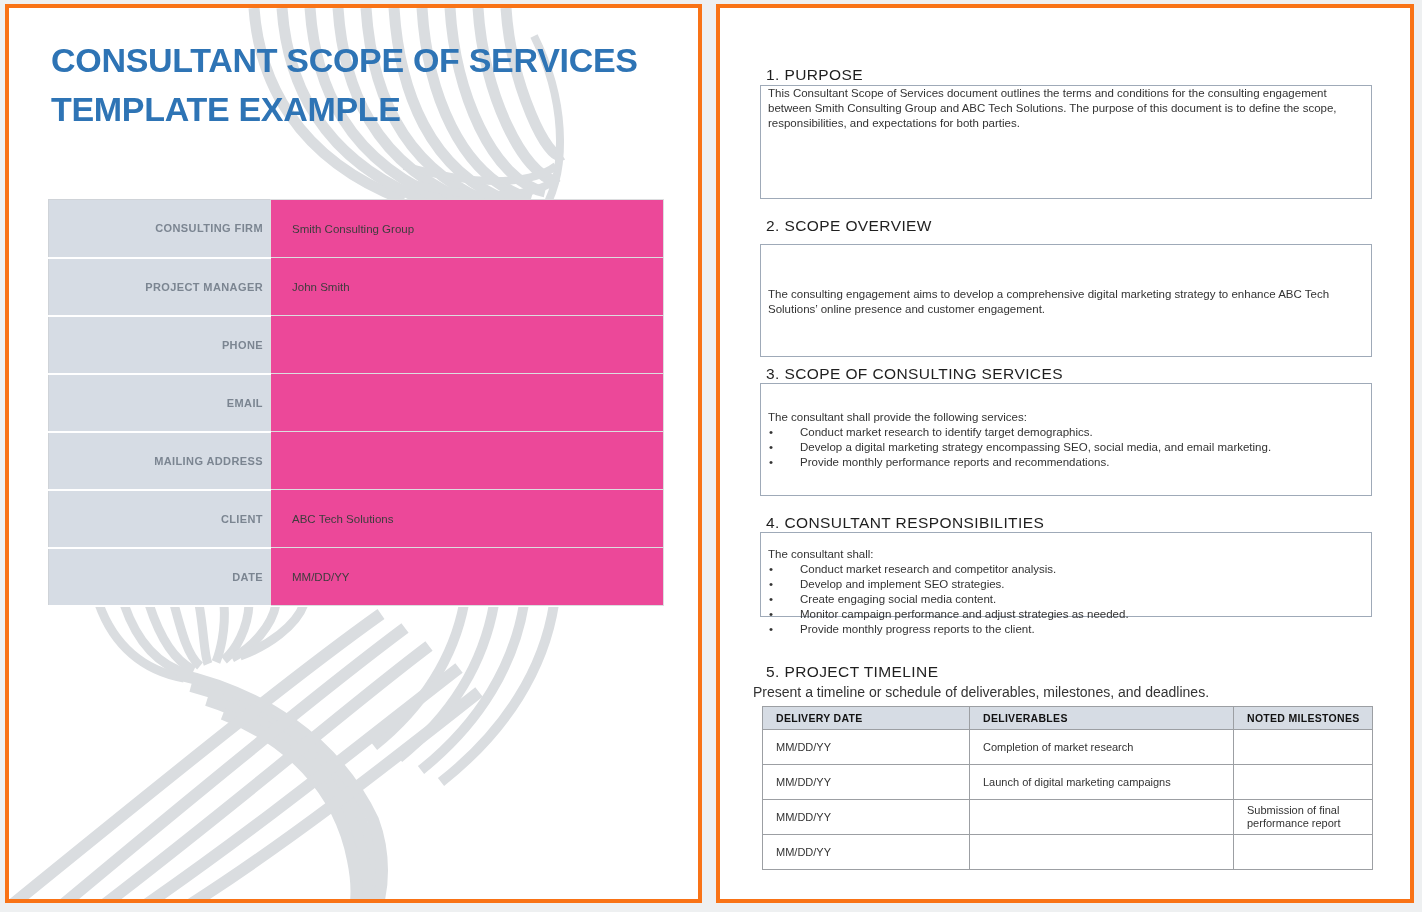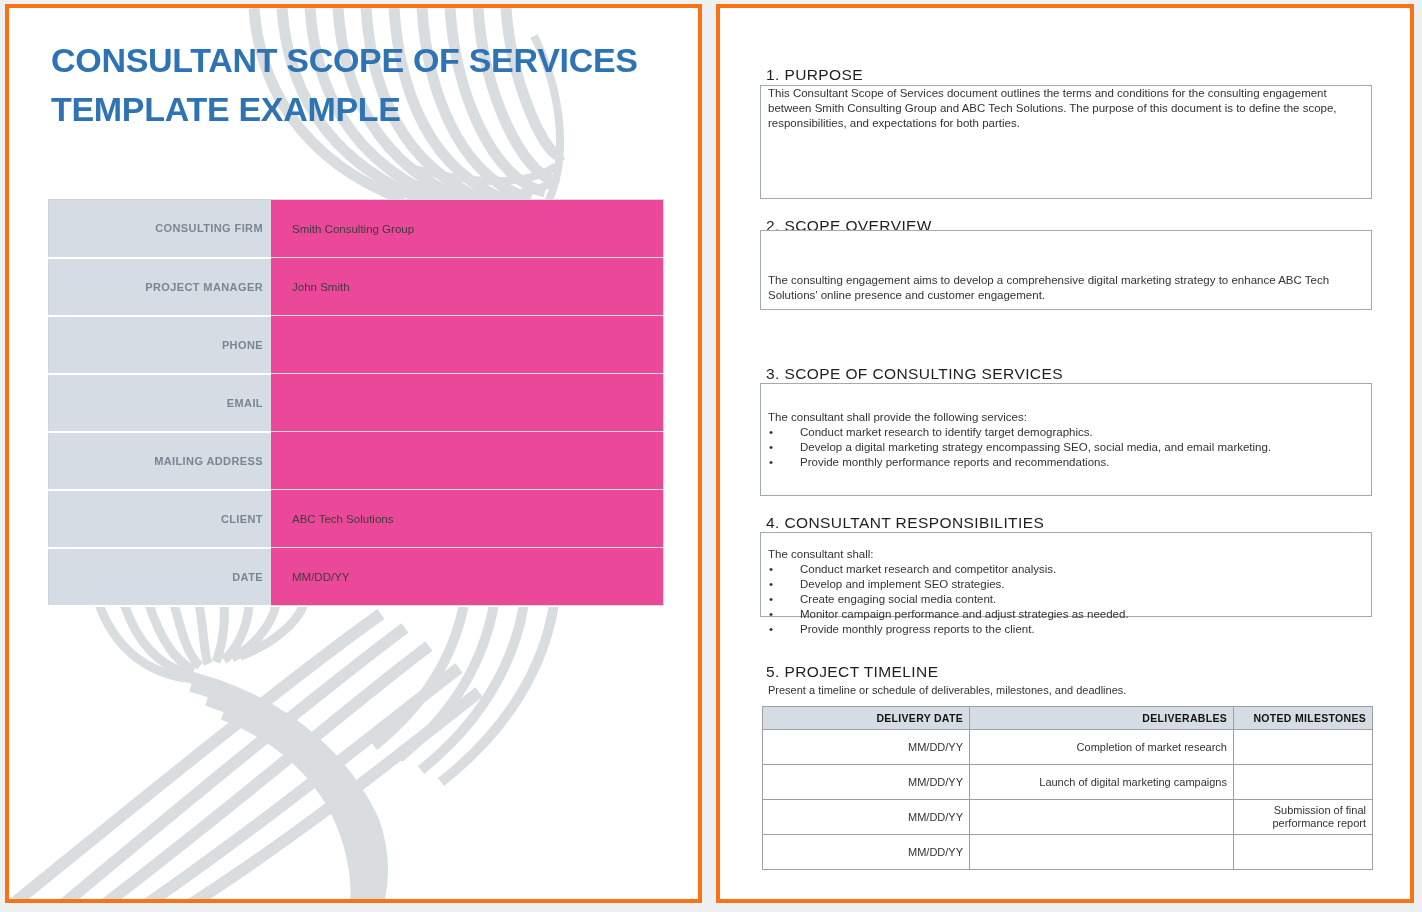--- a/index.html
+++ b/index.html
@@ -59,29 +59,29 @@
   }
   .sec-box ul { list-style:none; }
   .sec-box li { position:relative; padding-left:32px; }
   .sec-box li::before { content:"\2022"; position:absolute; left:1px; top:0; color:#333; }
   .pt-34 { }
   .pt-42 { padding-top:42px; }
   .pt-26 { padding-top:26px; }
   .pt-14 { padding-top:14px; }
 
   .timeline-intro {
-    position:absolute; left:48px; top:676px; z-index:2;
-    font-size:11px; color:#333;
+    position:absolute; left:33px; top:676px; z-index:2;
+    font-size:14px; color:#333;
   }
   .timeline-table {
     position:absolute; left:42px; top:698px; z-index:2;
     width:610px; border-collapse:collapse; table-layout:fixed;
   }
   .timeline-table th, .timeline-table td {
-    border:1px solid #9c9fa3; text-align:right; vertical-align:middle;
+    border:1px solid #9c9fa3; text-align:left; vertical-align:middle;
     padding-left:13px; padding-right:6px;
   }
   .timeline-table th {
     height:23px; background:#d6dce4; color:#121212;
     font-size:10.5px; letter-spacing:0.3px;
   }
   .timeline-table td {
     height:35px; font-size:11px; line-height:13px; color:#333;
   }
 </style>
@@ -185,21 +185,21 @@
 </div>
 
 <div class="page page--right">
 
   <div class="sec-heading" style="top:58px">1. PURPOSE</div>
   <div class="sec-box pt-34" style="top:77px">
     <p>This Consultant Scope of Services document outlines the terms and conditions for the consulting engagement between Smith Consulting Group and ABC Tech Solutions. The purpose of this document is to define the scope, responsibilities, and expectations for both parties.</p>
   </div>
 
   <div class="sec-heading" style="top:209px">2. SCOPE OVERVIEW</div>
-  <div class="sec-box pt-42" style="top:222px;height:80px">
+  <div class="sec-box pt-42" style="top:236px;height:113px">
     <p>The consulting engagement aims to develop a comprehensive digital marketing strategy to enhance ABC Tech Solutions’ online presence and customer engagement.</p>
   </div>
 
   <div class="sec-heading" style="top:357px">3. SCOPE OF CONSULTING SERVICES</div>
   <div class="sec-box pt-26" style="top:375px;height:113px">
     <p>The consultant shall provide the following services:</p>
     <ul>
       <li>Conduct market research to identify target demographics.</li>
       <li>Develop a digital marketing strategy encompassing SEO, social media, and email marketing.</li>
       <li>Provide monthly performance reports and recommendations.</li>

